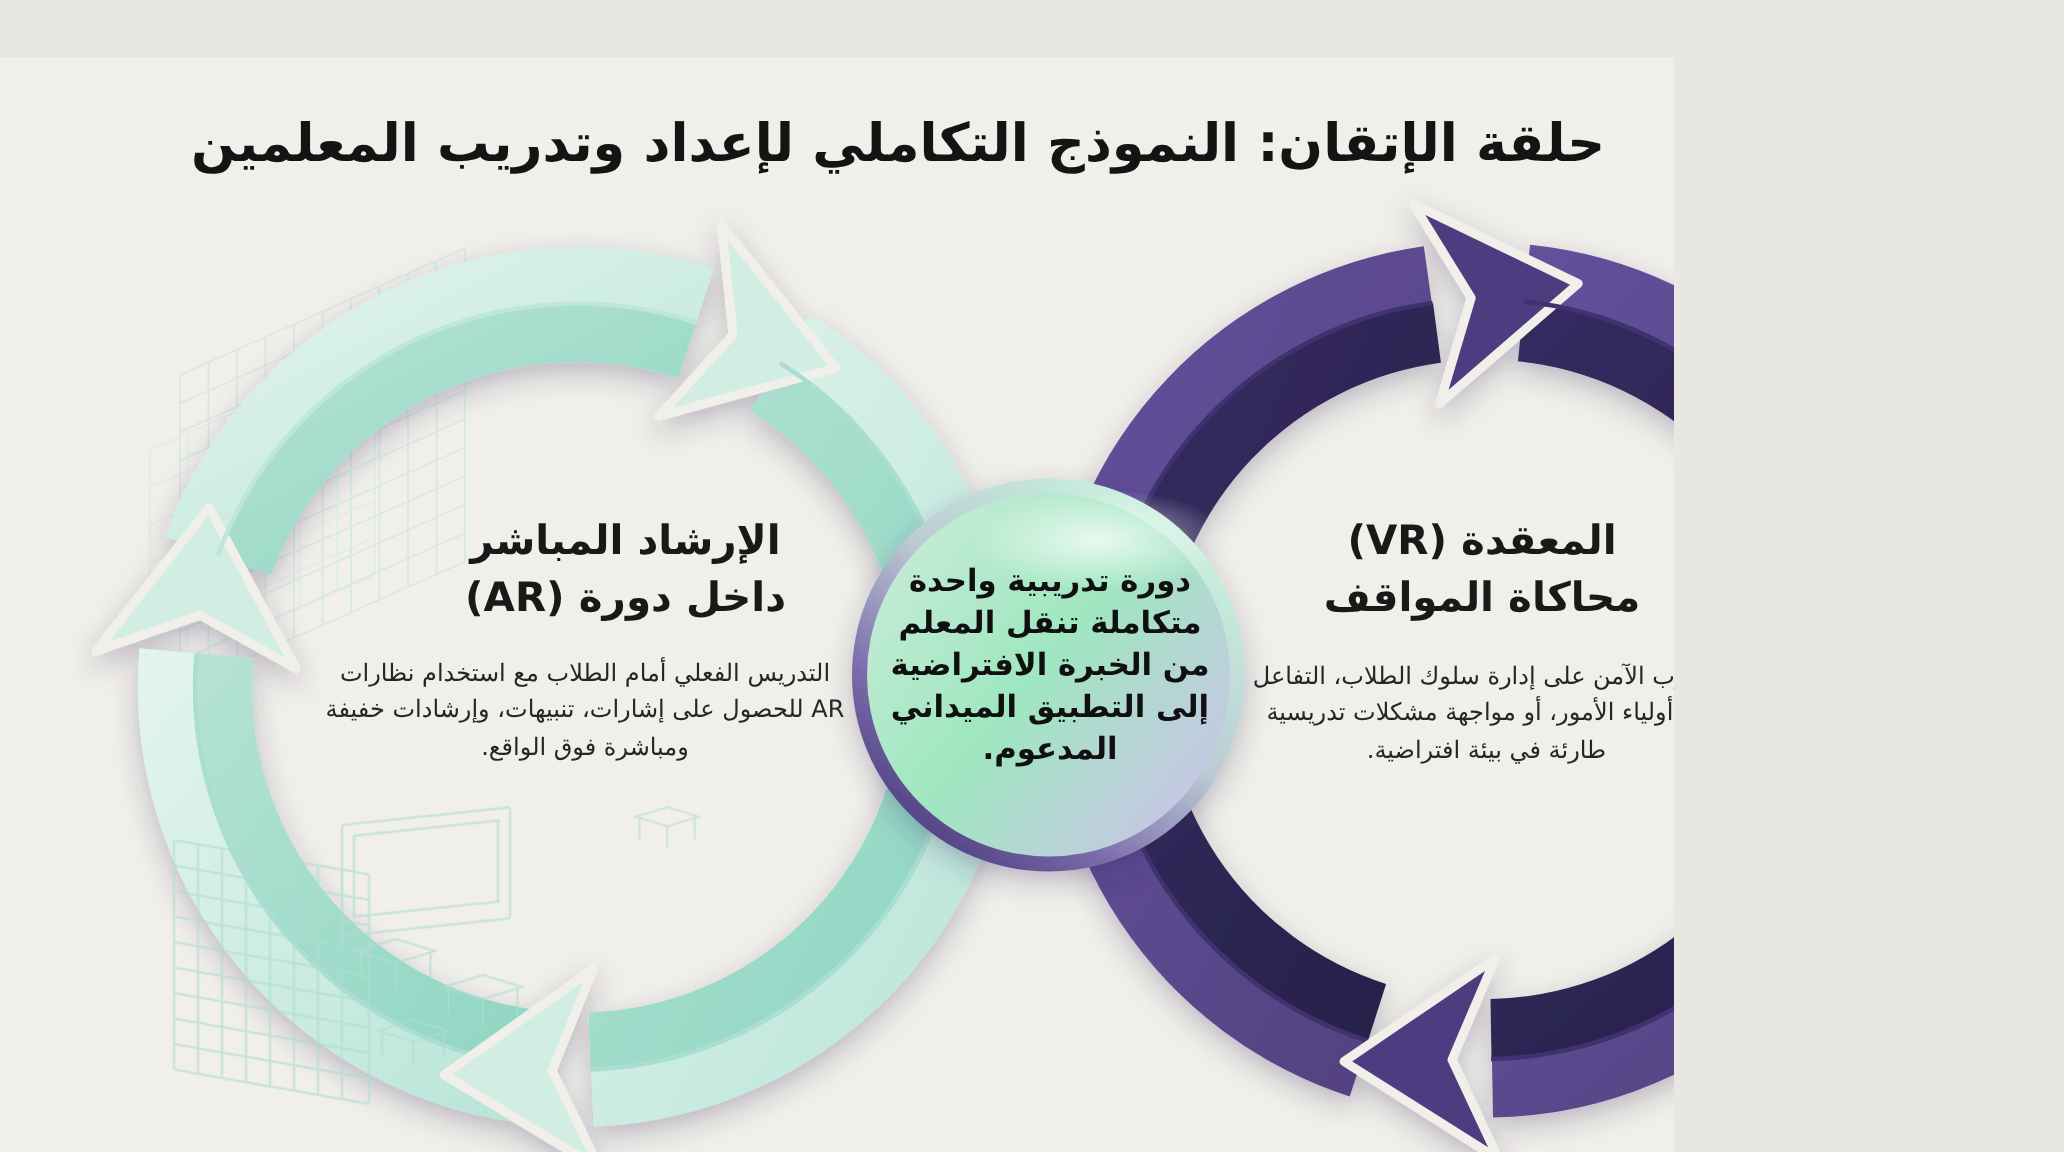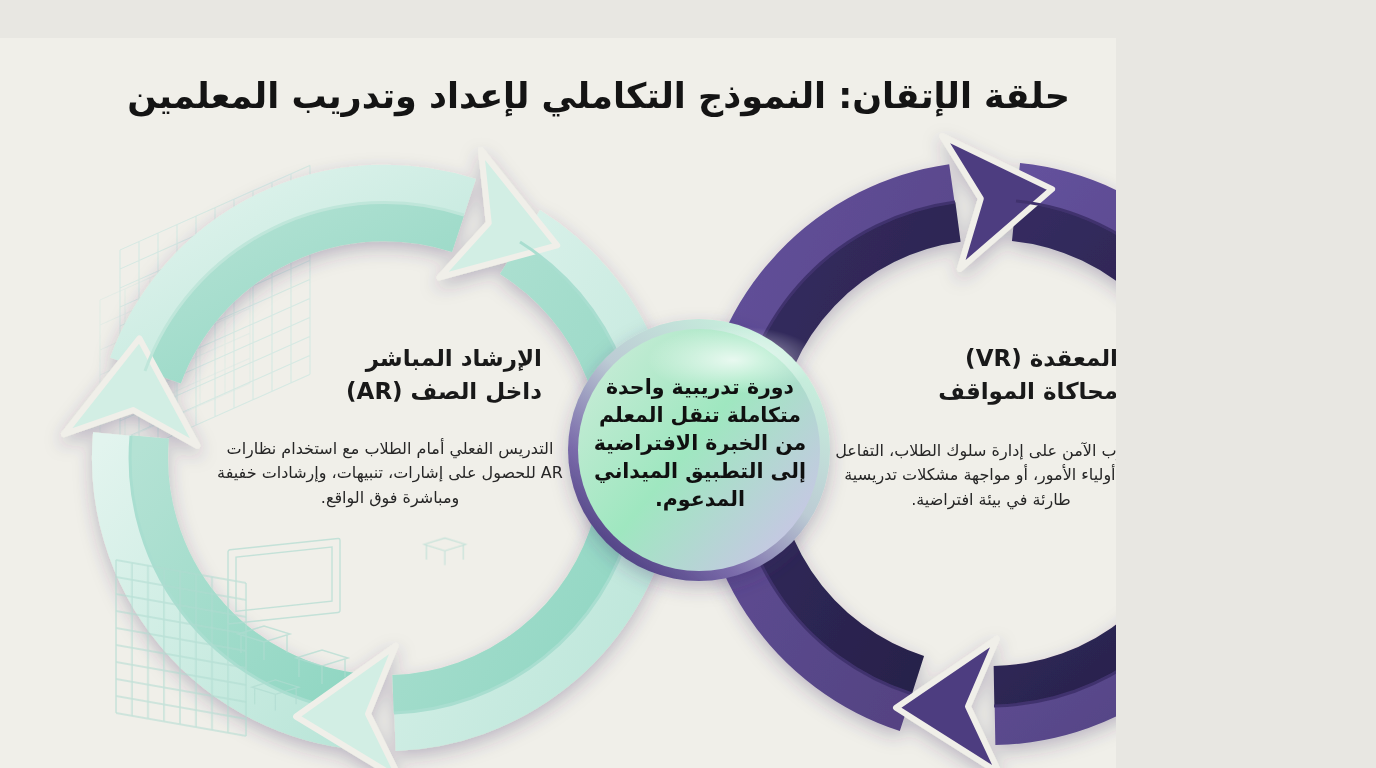--- a/index.html
+++ b/index.html
@@ -17,22 +17,22 @@
   .bg-svg{position:absolute;left:0;top:0;}
   .txt{position:absolute;color:#1b1b1b;}
   .title{
     top:38px;right:46px;
     font-size:35px;font-weight:700;
     white-space:nowrap;
     color:#141414;
     letter-spacing:-0.5px;
   }
   .loop-heading{
-    font-size:23px;font-weight:700;
-    line-height:1.42;text-align:right;
+    font-size:27px;font-weight:700;
+    line-height:1.42;text-align:center;
     color:#191919;
   }
   .loop-heading .line{display:block;}
   .left-heading{left:292px;top:304px;width:250px;}
   .right-heading{left:858px;top:304px;width:260px;}
   .loop-body{
     font-size:16px;line-height:1.52;
     text-align:center;color:#262626;
   }
   .left-body{left:216px;top:399px;width:348px;}
@@ -187,21 +187,21 @@
       <circle cx="699" cy="412" r="131" fill="url(#rimG)" filter="url(#softShadow)"></circle>
       <circle cx="699" cy="412" r="121" fill="url(#innerCircG)"></circle>
       <ellipse cx="733" cy="322" rx="86" ry="34" fill="url(#glowG)"></ellipse>
     </g>
   </svg>
 
   <div class="txt title" dir="rtl">حلقة الإتقان: النموذج التكاملي لإعداد وتدريب المعلمين</div>
 
   <div class="txt loop-heading left-heading" dir="rtl">
     <span class="line">الإرشاد المباشر</span>
-    <span class="line">داخل الصف (AR)</span>
+    <span class="line">داخل دورة (AR)</span>
   </div>
   <div class="txt loop-body left-body" dir="rtl">التدريس الفعلي أمام الطلاب مع استخدام نظارات AR للحصول على إشارات، تنبيهات، وإرشادات خفيفة ومباشرة فوق الواقع.</div>
 
   <div class="txt loop-heading right-heading" dir="rtl">
     <span class="line">المعقدة (VR)</span>
     <span class="line">محاكاة المواقف</span>
   </div>
   <div class="txt loop-body right-body" dir="rtl">التدرب الآمن على إدارة سلوك الطلاب، التفاعل مع أولياء الأمور، أو مواجهة مشكلات تدريسية طارئة في بيئة افتراضية.</div>
 
   <div class="txt center-text" dir="rtl">دورة تدريبية واحدة متكاملة تنقل المعلم من الخبرة الافتراضية إلى التطبيق الميداني المدعوم.</div>

